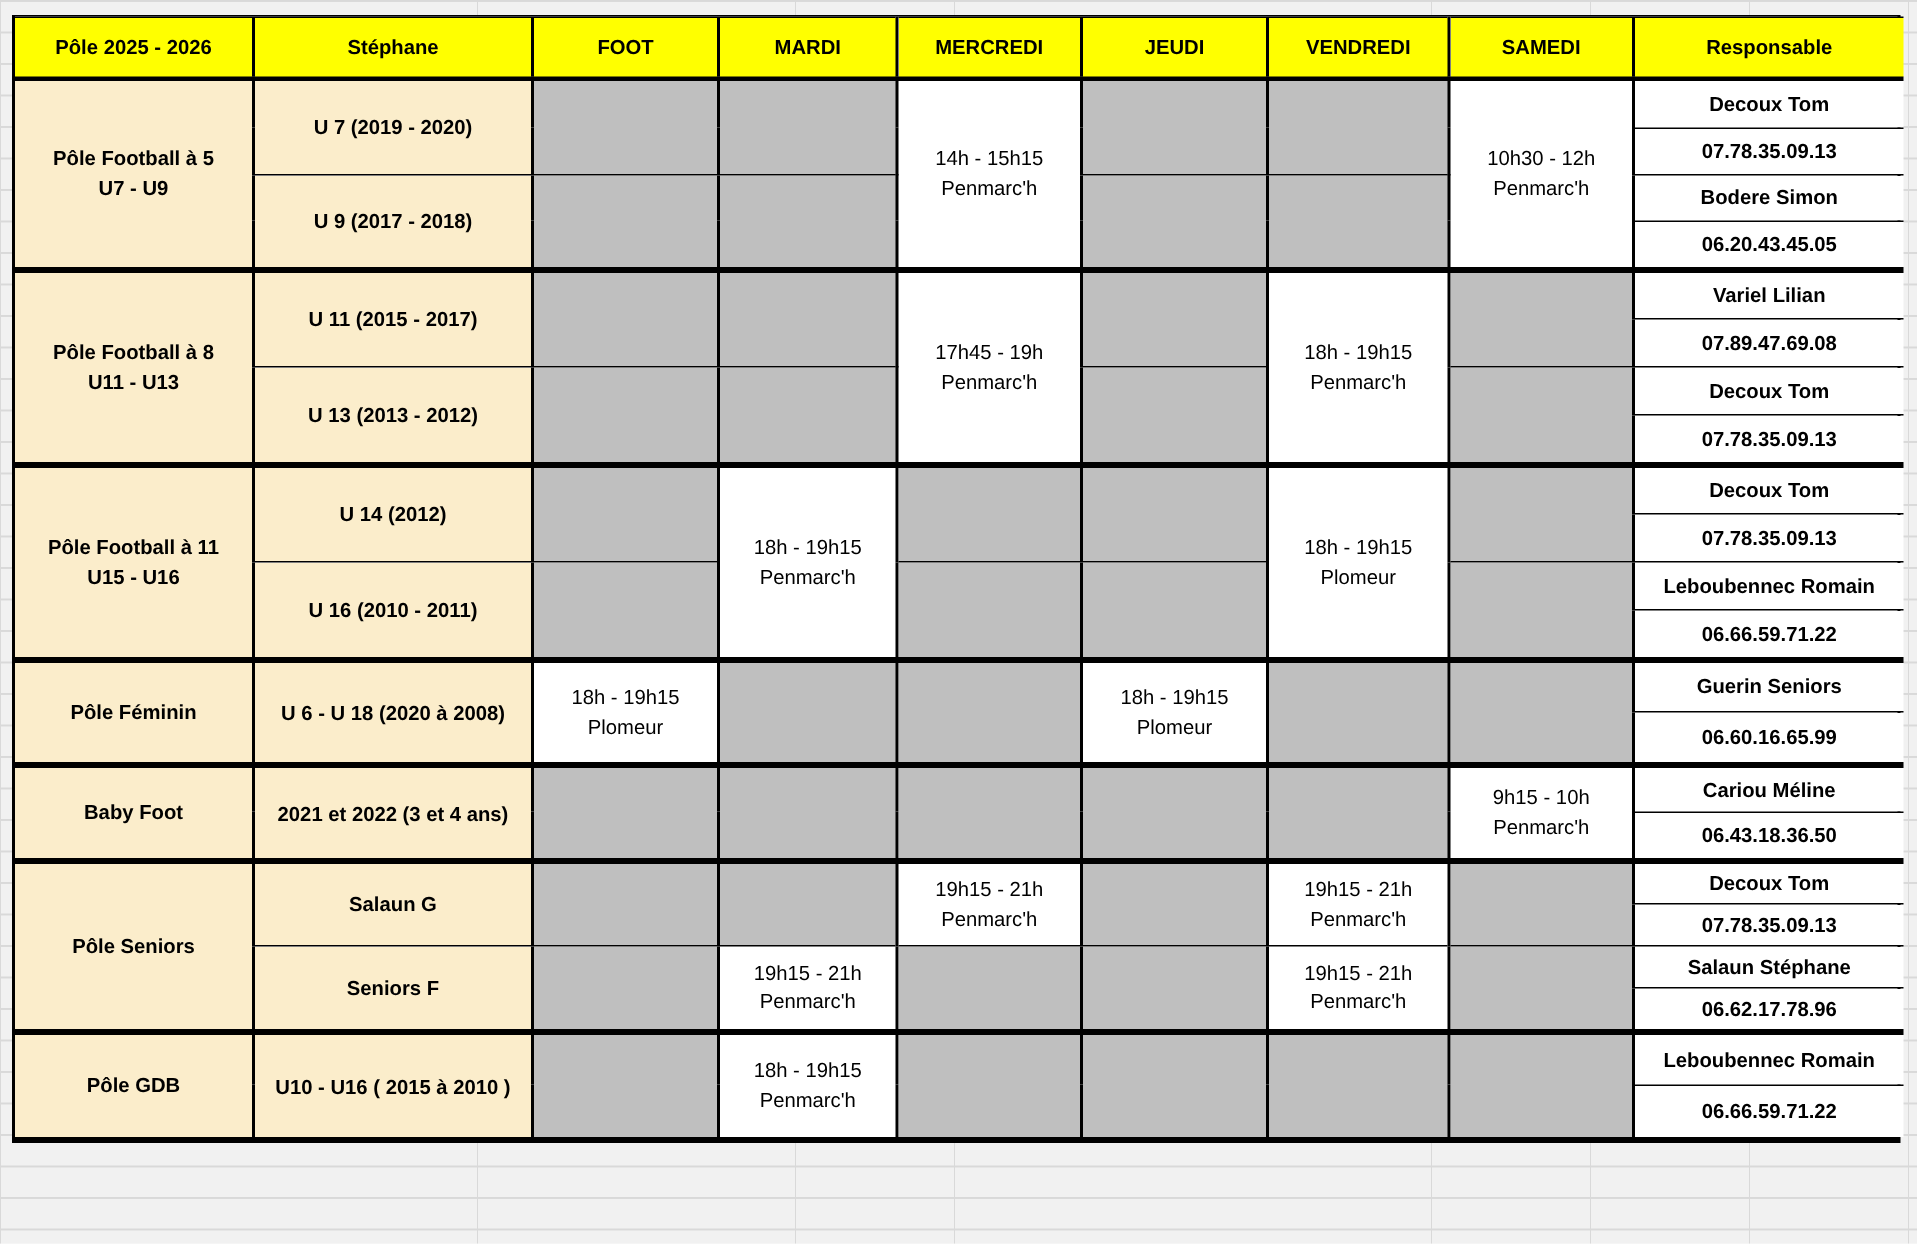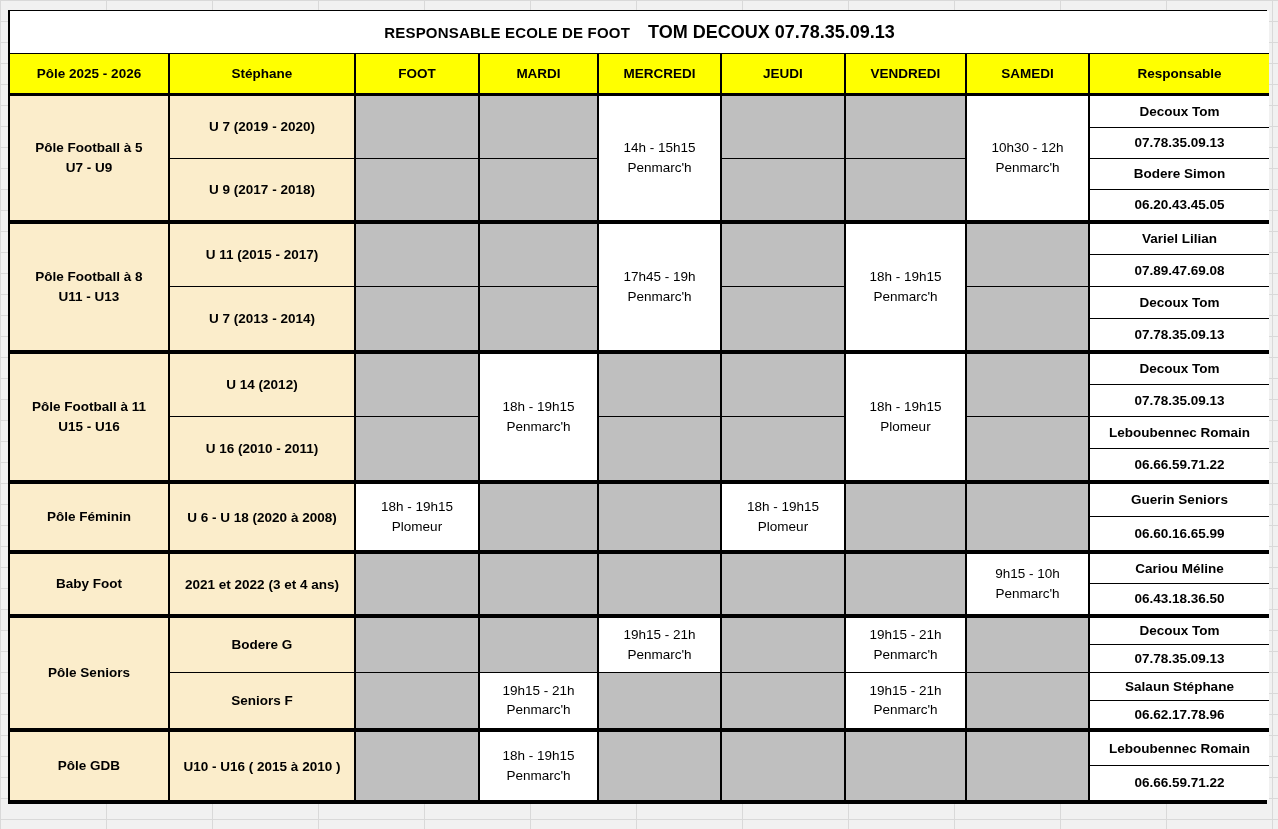--- a/index.html
+++ b/index.html
@@ -53,38 +53,20 @@
   td.open { background:#fff; font-weight:normal; white-space:pre-line; line-height:1.45; }
   td.resp { background:#fff; font-weight:bold; font-size:13.5px; }
 </style>
 </head>
 <body>
 
 <div class="sheetbg"></div>
 
 <div class="tblwrap">
 
-  <table class="grid">
-    <colgroup>
-        <col style="width:159px">
-        <col style="width:186px">
-        <col style="width:124px">
-        <col style="width:119px">
-        <col style="width:123px">
-        <col style="width:124px">
-        <col style="width:121px">
-        <col style="width:123px">
-        <col style="width:180px">
-      </colgroup>
-    <tbody>
-        <tr class="h42">
-      <td class="title c0" colspan="9"><span class="t1">RESPONSABLE ECOLE DE FOOT</span><span class="t2">TOM DECOUX 07.78.35.09.13</span></td>
-    </tr>
-  </tbody>
-    </table>
 
   <table class="grid" id="hdr">
     <colgroup>
         <col style="width:159px">
         <col style="width:186px">
         <col style="width:124px">
         <col style="width:119px">
         <col style="width:123px">
         <col style="width:124px">
         <col style="width:121px">
@@ -174,21 +156,21 @@
       <td class="closed c5" rowspan="2"></td>
       <td class="open c6" rowspan="4">18h - 19h15
 Penmarc'h</td>
       <td class="closed c7" rowspan="2"></td>
       <td class="resp c8">Variel Lilian</td>
     </tr>
     <tr class="h32">
           <td class="resp c8">07.89.47.69.08</td>
         </tr>
     <tr class="h32">
-      <td class="cat c1" rowspan="2">U 7 (2013 - 2014)</td>
+      <td class="cat c1" rowspan="2">U 13 (2013 - 2012)</td>
       <td class="closed dg c2" rowspan="2"></td>
       <td class="closed dg c3" rowspan="2"></td>
       <td class="closed dg c5" rowspan="2"></td>
       <td class="closed dg c7" rowspan="2"></td>
       <td class="resp c8">Decoux Tom</td>
     </tr>
     <tr class="h32">
           <td class="resp c8">07.78.35.09.13</td>
         </tr>
   </tbody>
@@ -309,21 +291,21 @@
         <col style="width:119px">
         <col style="width:123px">
         <col style="width:124px">
         <col style="width:121px">
         <col style="width:123px">
         <col style="width:180px">
       </colgroup>
     <tbody>
         <tr class="h28">
       <td class="pole c0" rowspan="4">Pôle Seniors</td>
-      <td class="cat c1" rowspan="2">Bodere G</td>
+      <td class="cat c1" rowspan="2">Salaun G</td>
       <td class="closed c2" rowspan="2"></td>
       <td class="closed c3" rowspan="2"></td>
       <td class="open c4" rowspan="2">19h15 - 21h
 Penmarc'h</td>
       <td class="closed c5" rowspan="2"></td>
       <td class="open c6" rowspan="2">19h15 - 21h
 Penmarc'h</td>
       <td class="closed c7" rowspan="2"></td>
       <td class="resp c8">Decoux Tom</td>
     </tr>

